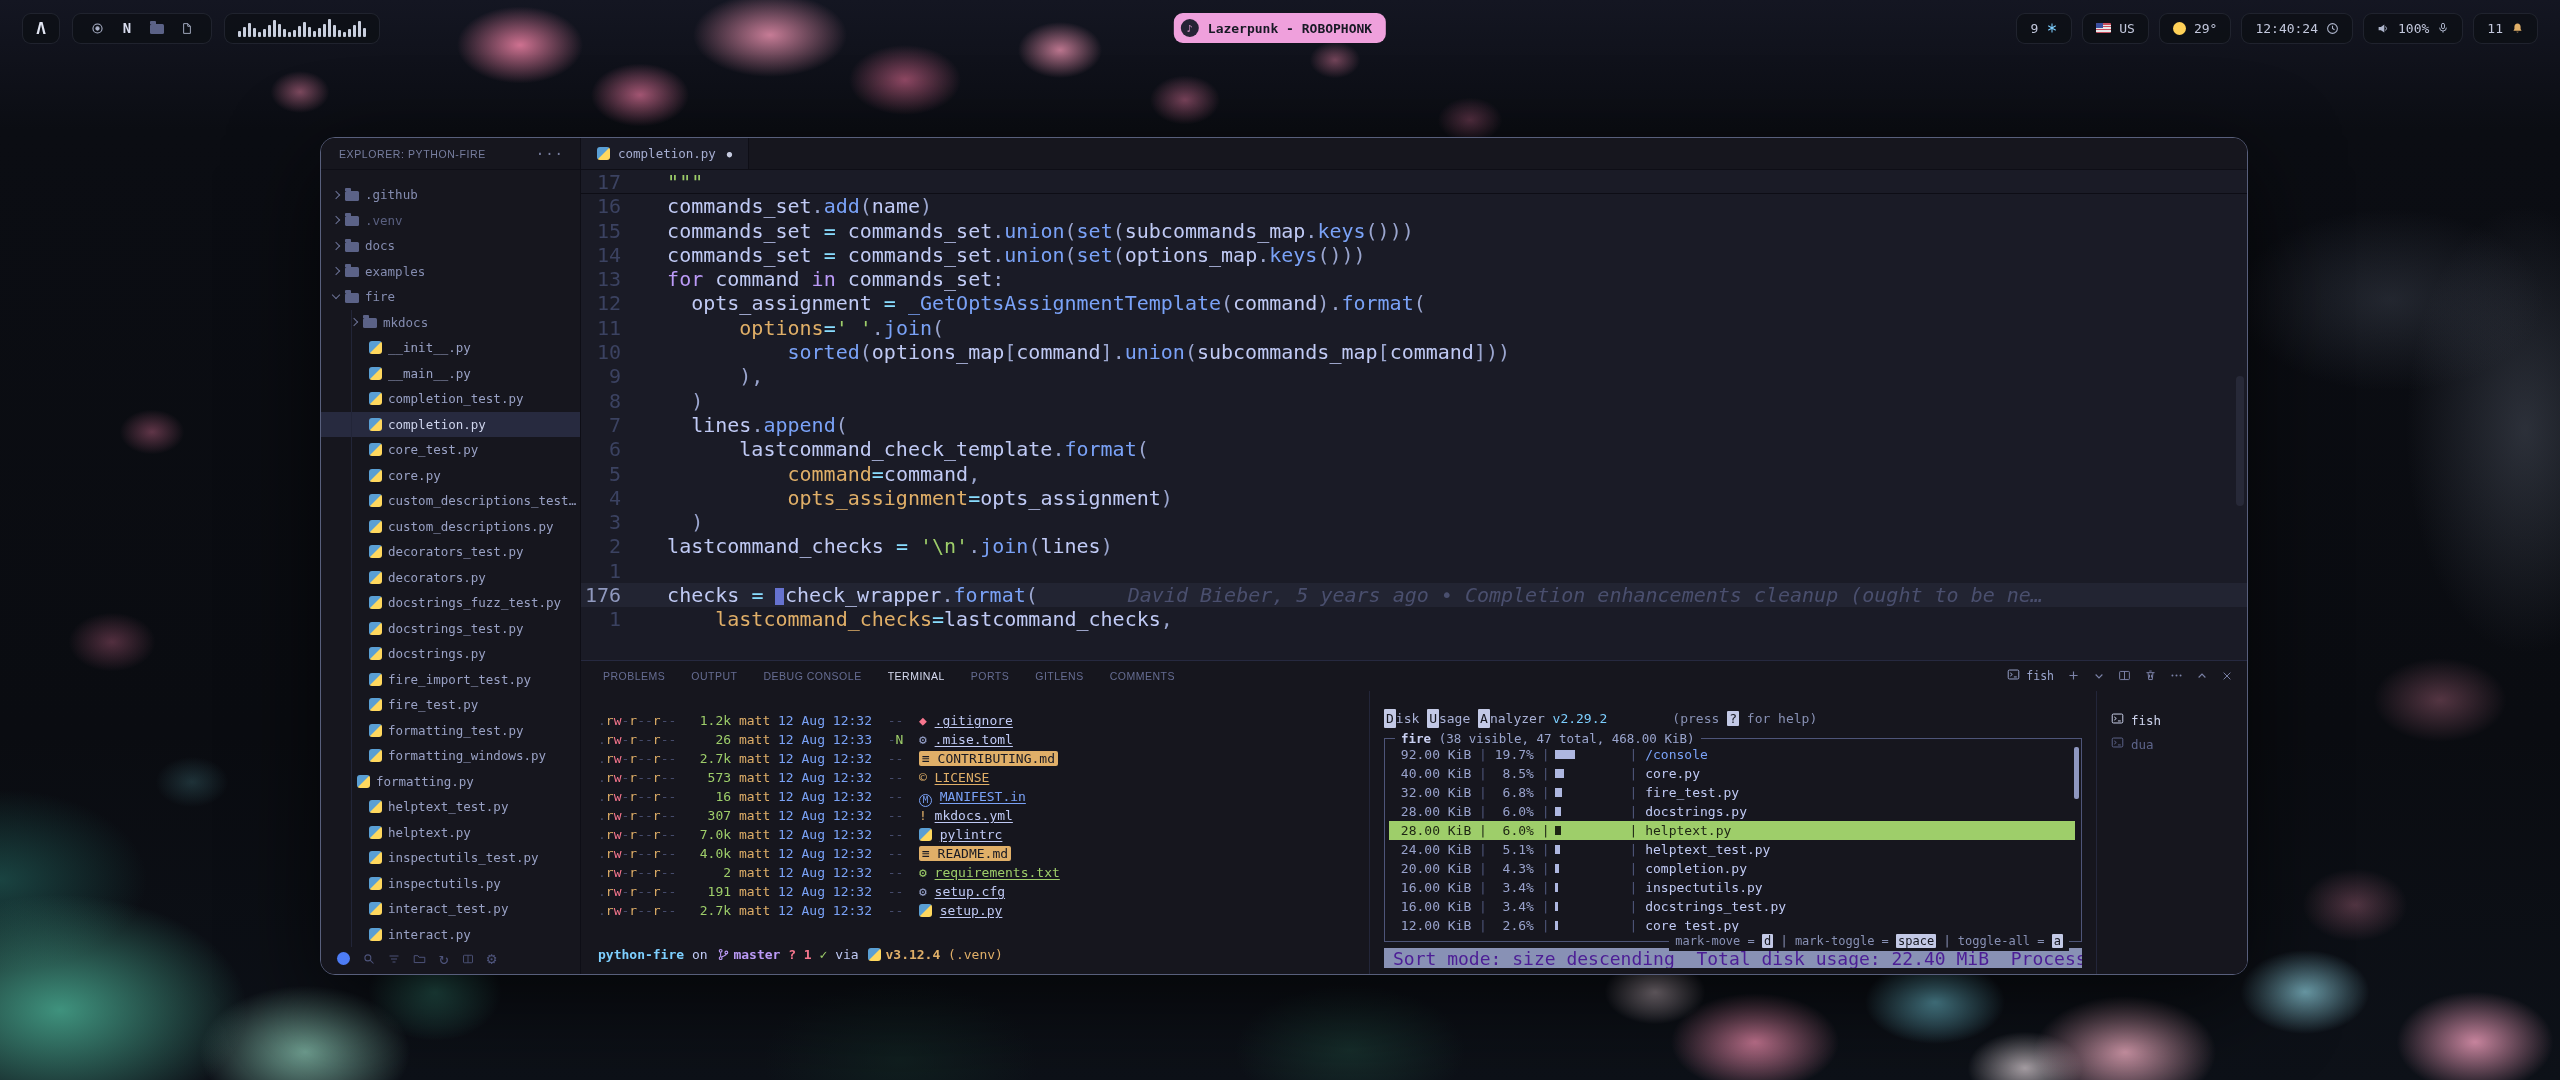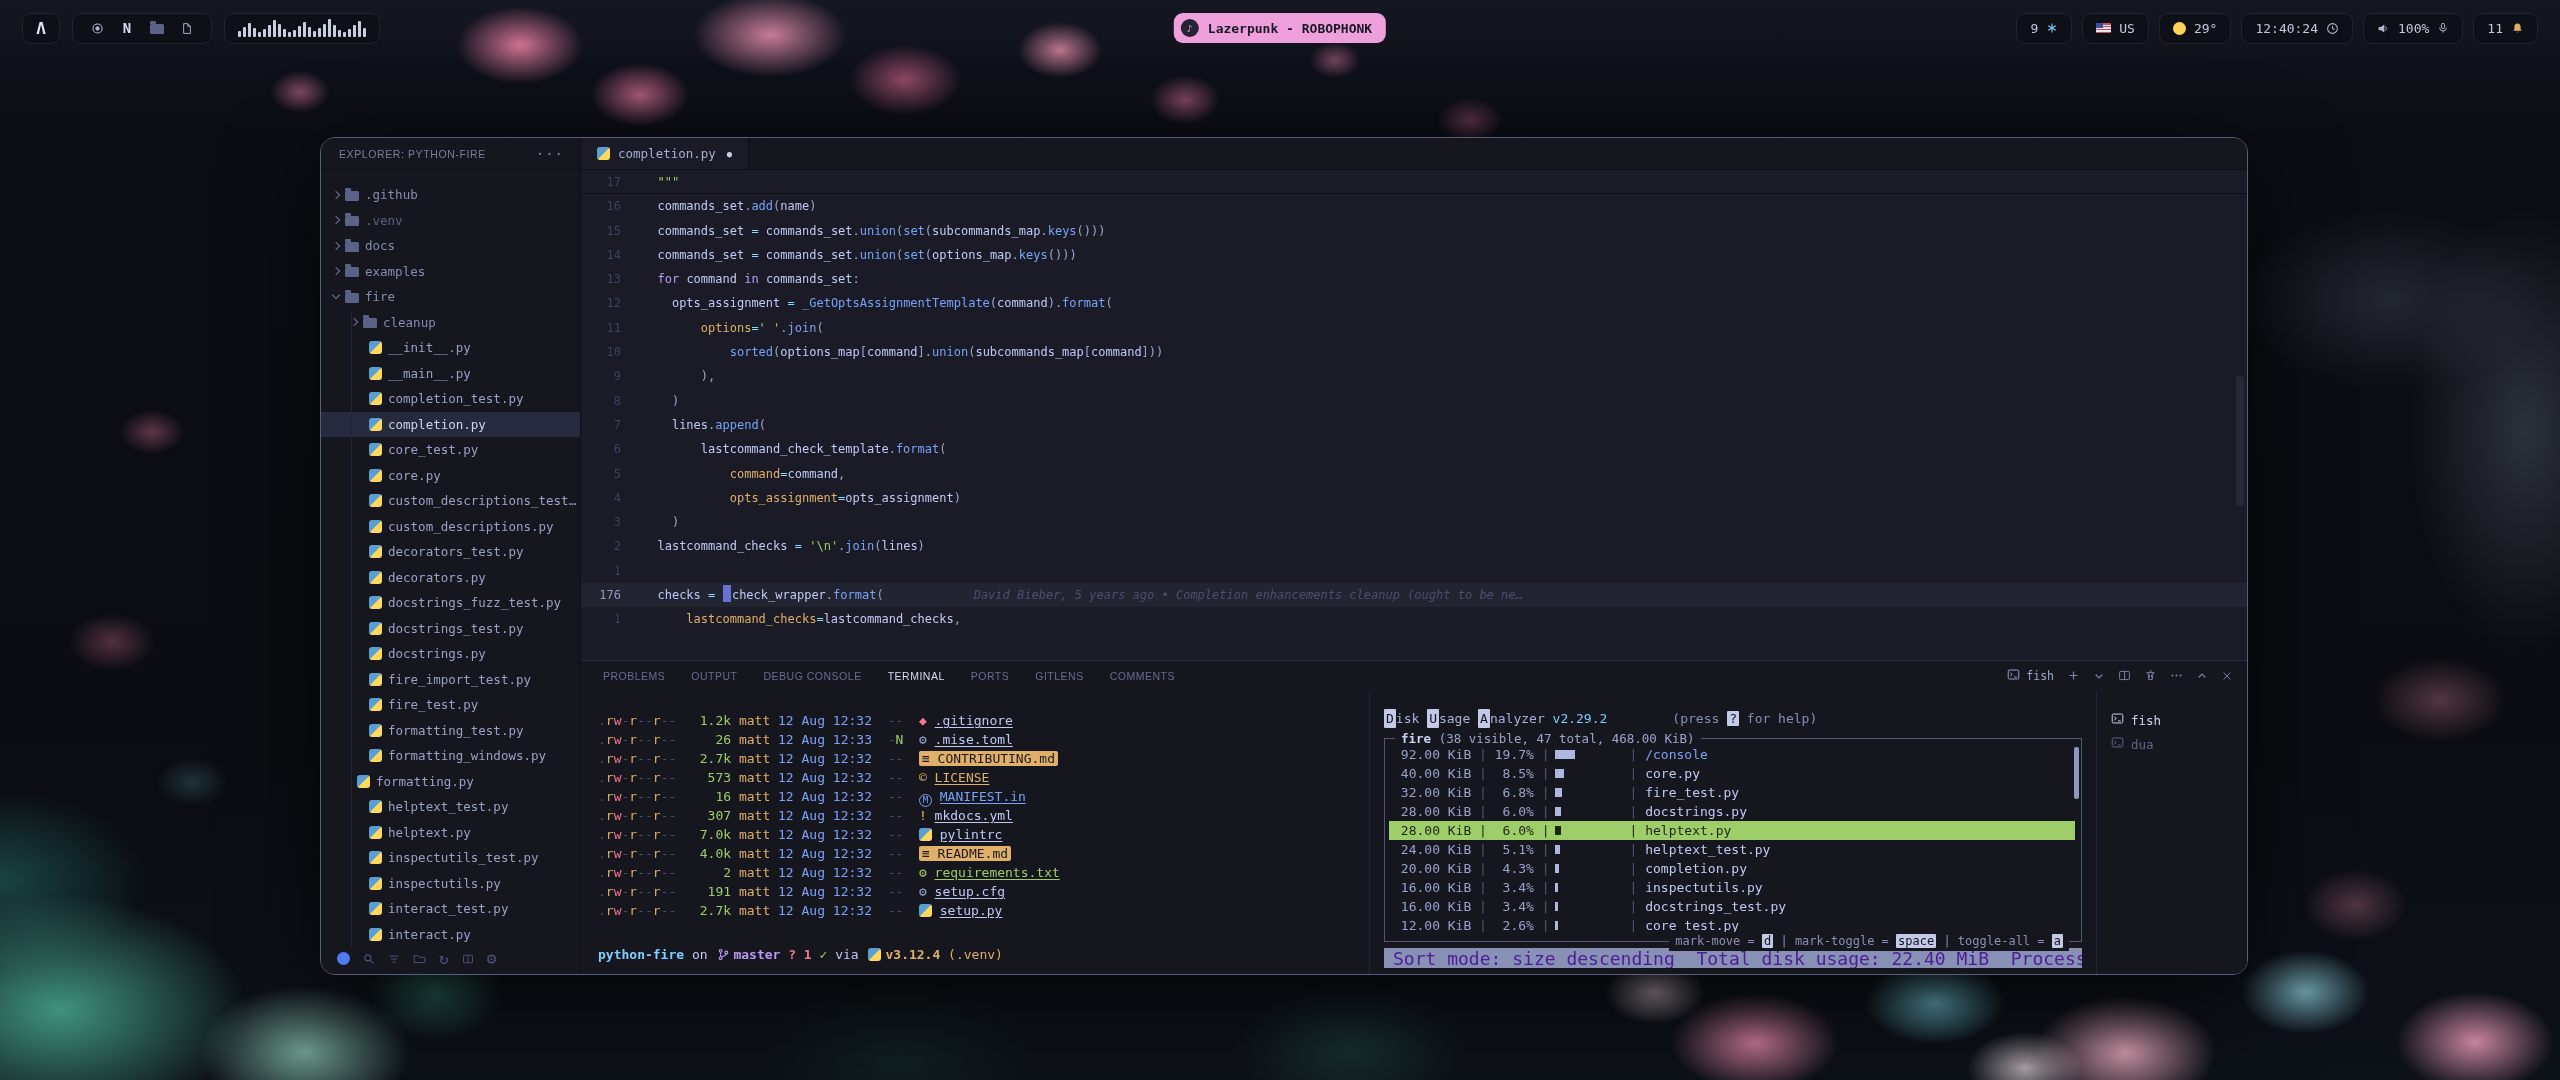--- a/index.html
+++ b/index.html
@@ -104,21 +104,21 @@
              flex:0 0 auto; margin-top:2px; }
   .fold-ic::before { content:""; position:absolute; top:-3px; left:0; width:6px; height:3px;
                      border-radius:1px 1px 0 0; background:#5b6287; }
   .sb-footer { flex:0 0 26px; display:flex; align-items:center; gap:13px; padding:0 0 5px 16px; color:#4d537a; }
   .remote-dot { width:13px; height:13px; border-radius:50%; background:#4d7cf5; }
   .sb-footer svg, .sb-footer span.txt-ic { display:block; }
   
   .editor-col { flex:1; display:flex; flex-direction:column; min-width:0; background:#1a1b26; }
   .breadcrumb { flex:0 0 28px; display:flex; align-items:center; padding-left:18px;
                 font:12px "Liberation Sans",sans-serif; color:#4f5577; }
-  .code { flex:1; position:relative; font-size:12px; line-height:24.3px; overflow:hidden; }
+  .code { flex:1; position:relative; font-size:20px; line-height:24.3px; overflow:hidden; }
   .code::after { content:""; position:absolute; right:3px; top:42%; width:8px; height:130px;
                  background:rgba(140,150,190,.12); border-radius:4px; }
   .crow { display:flex; white-space:pre; height:24.3px; }
   .crow .gut { flex:0 0 62px; text-align:right; padding-right:22px; color:#3b4261; }
   .crow.cur { background:rgba(125,135,190,.085); }
   .crow.cur .gut { color:#9099bf; }
   .crow.sticky { border-bottom:1px solid #0d0d15; }
   .tok-v{color:#c0caf5} .tok-f{color:#7aa2f7} .tok-k{color:#bb9af7} .tok-s{color:#9ece6a}
   .tok-a{color:#e0af68} .tok-o{color:#89ddff} .tok-p{color:#9aa5ce}
   .cursor-block { display:inline-block; width:8.4px; height:17px; background:#6672cf;
@@ -328,21 +328,21 @@
             <span class="lbl">examples</span>
           </div>
           <div class="trow" style="padding-left: 12px;">
             <span class="chev open"></span>
             <span class="fold-ic"></span>
             <span class="lbl">fire</span>
           </div>
           <div class="trow d1" style="padding-left: 30px;">
             <span class="chev"></span>
             <span class="fold-ic"></span>
-            <span class="lbl">cleanup</span>
+            <span class="lbl">mkdocs</span>
           </div>
           <div class="trow file d1" style="padding-left: 48px;">
             <span class="py-ic"></span>
             <span class="lbl">__init__.py</span>
           </div>
           <div class="trow file d1" style="padding-left: 48px;">
             <span class="py-ic"></span>
             <span class="lbl">__main__.py</span>
           </div>
           <div class="trow file d1" style="padding-left: 48px;">

